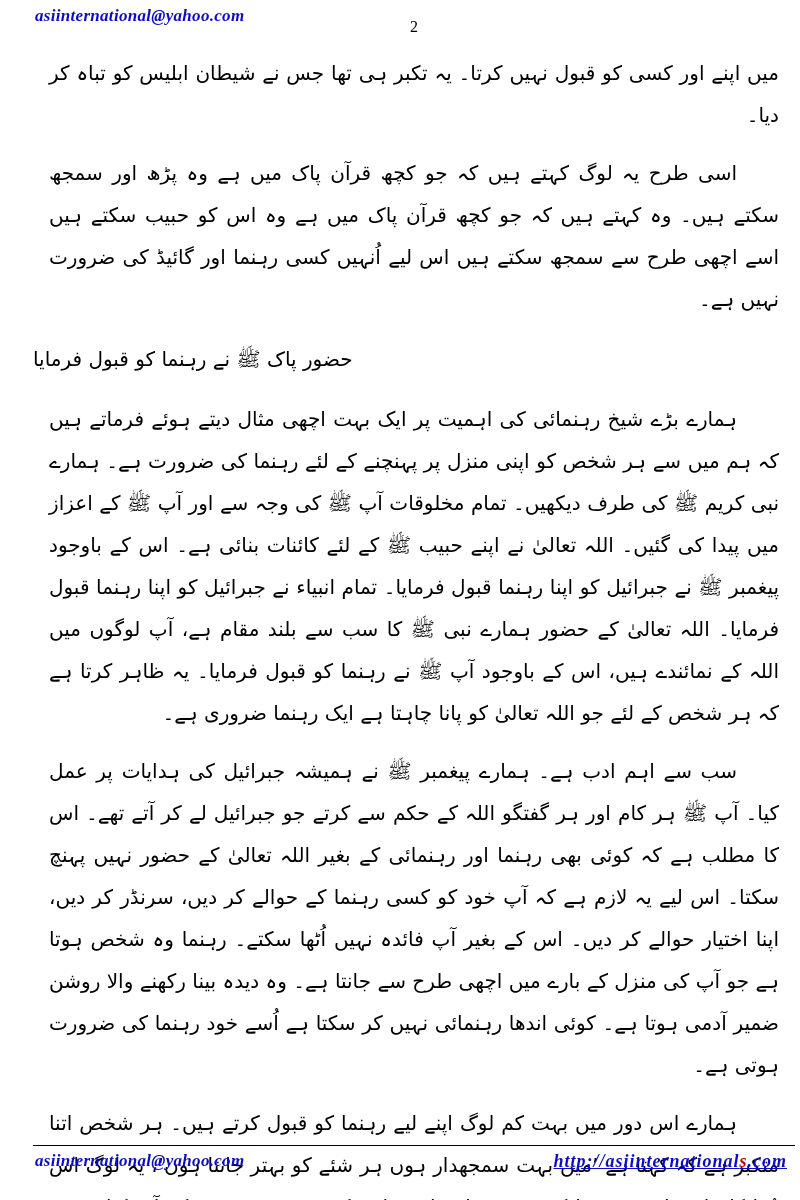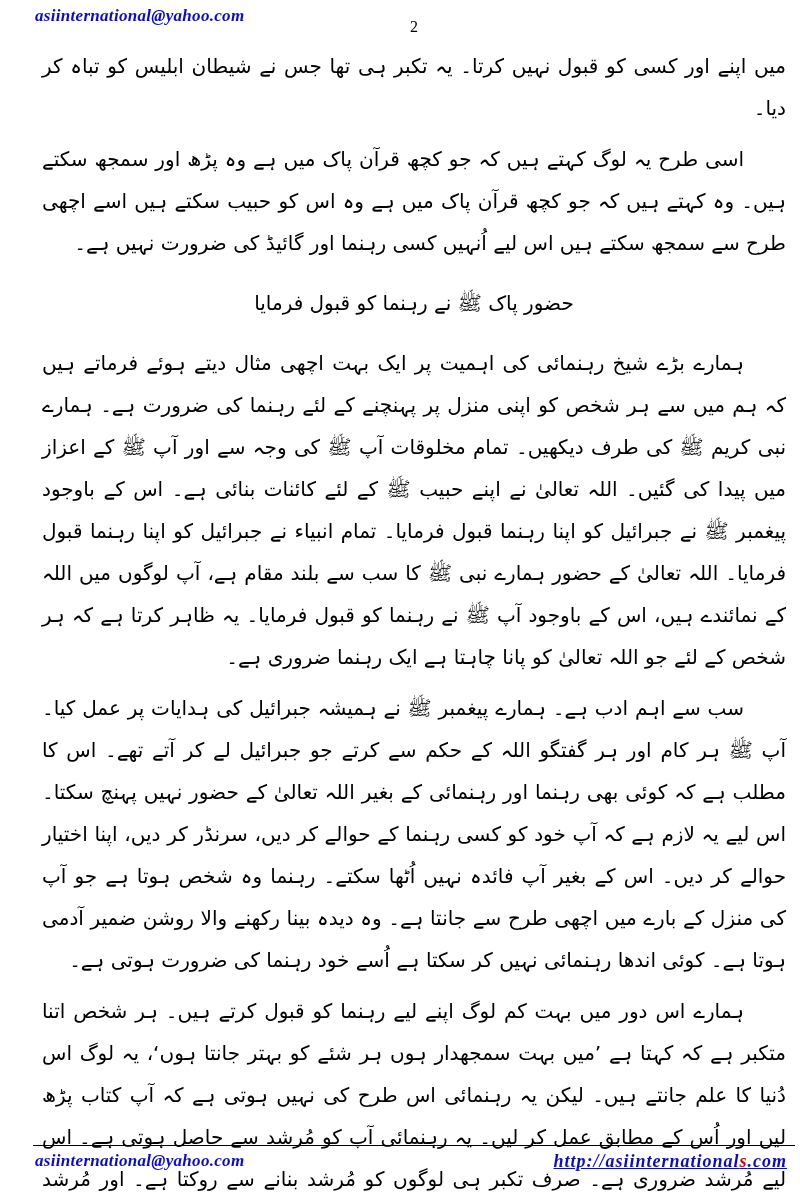--- a/index.html
+++ b/index.html
@@ -29,26 +29,26 @@
   }
   .body-text{
     position:absolute;
     top:36px;left:33px;right:33px;
     direction:rtl;
     text-align:justify;
     font-size:20px;
     line-height:42px;
     color:#000;
   }
-  .paragraph{margin:9px;}
+  .paragraph{margin:16px;}
   .paragraph.indent{text-indent:42px;}
   .heading{
-    margin:16px;
+    margin:0;
     direction:rtl;
-    text-align:center;
+    text-align:left;
     line-height:46px;
   }
   .footer-rule{
     position:absolute;left:33px;right:33px;top:1145px;
     border-top:1.6px solid #000;
   }
   .footer-email{
     position:absolute;left:35px;top:1151px;
     font-family:"Liberation Serif",serif;
     font-style:italic;font-weight:bold;

